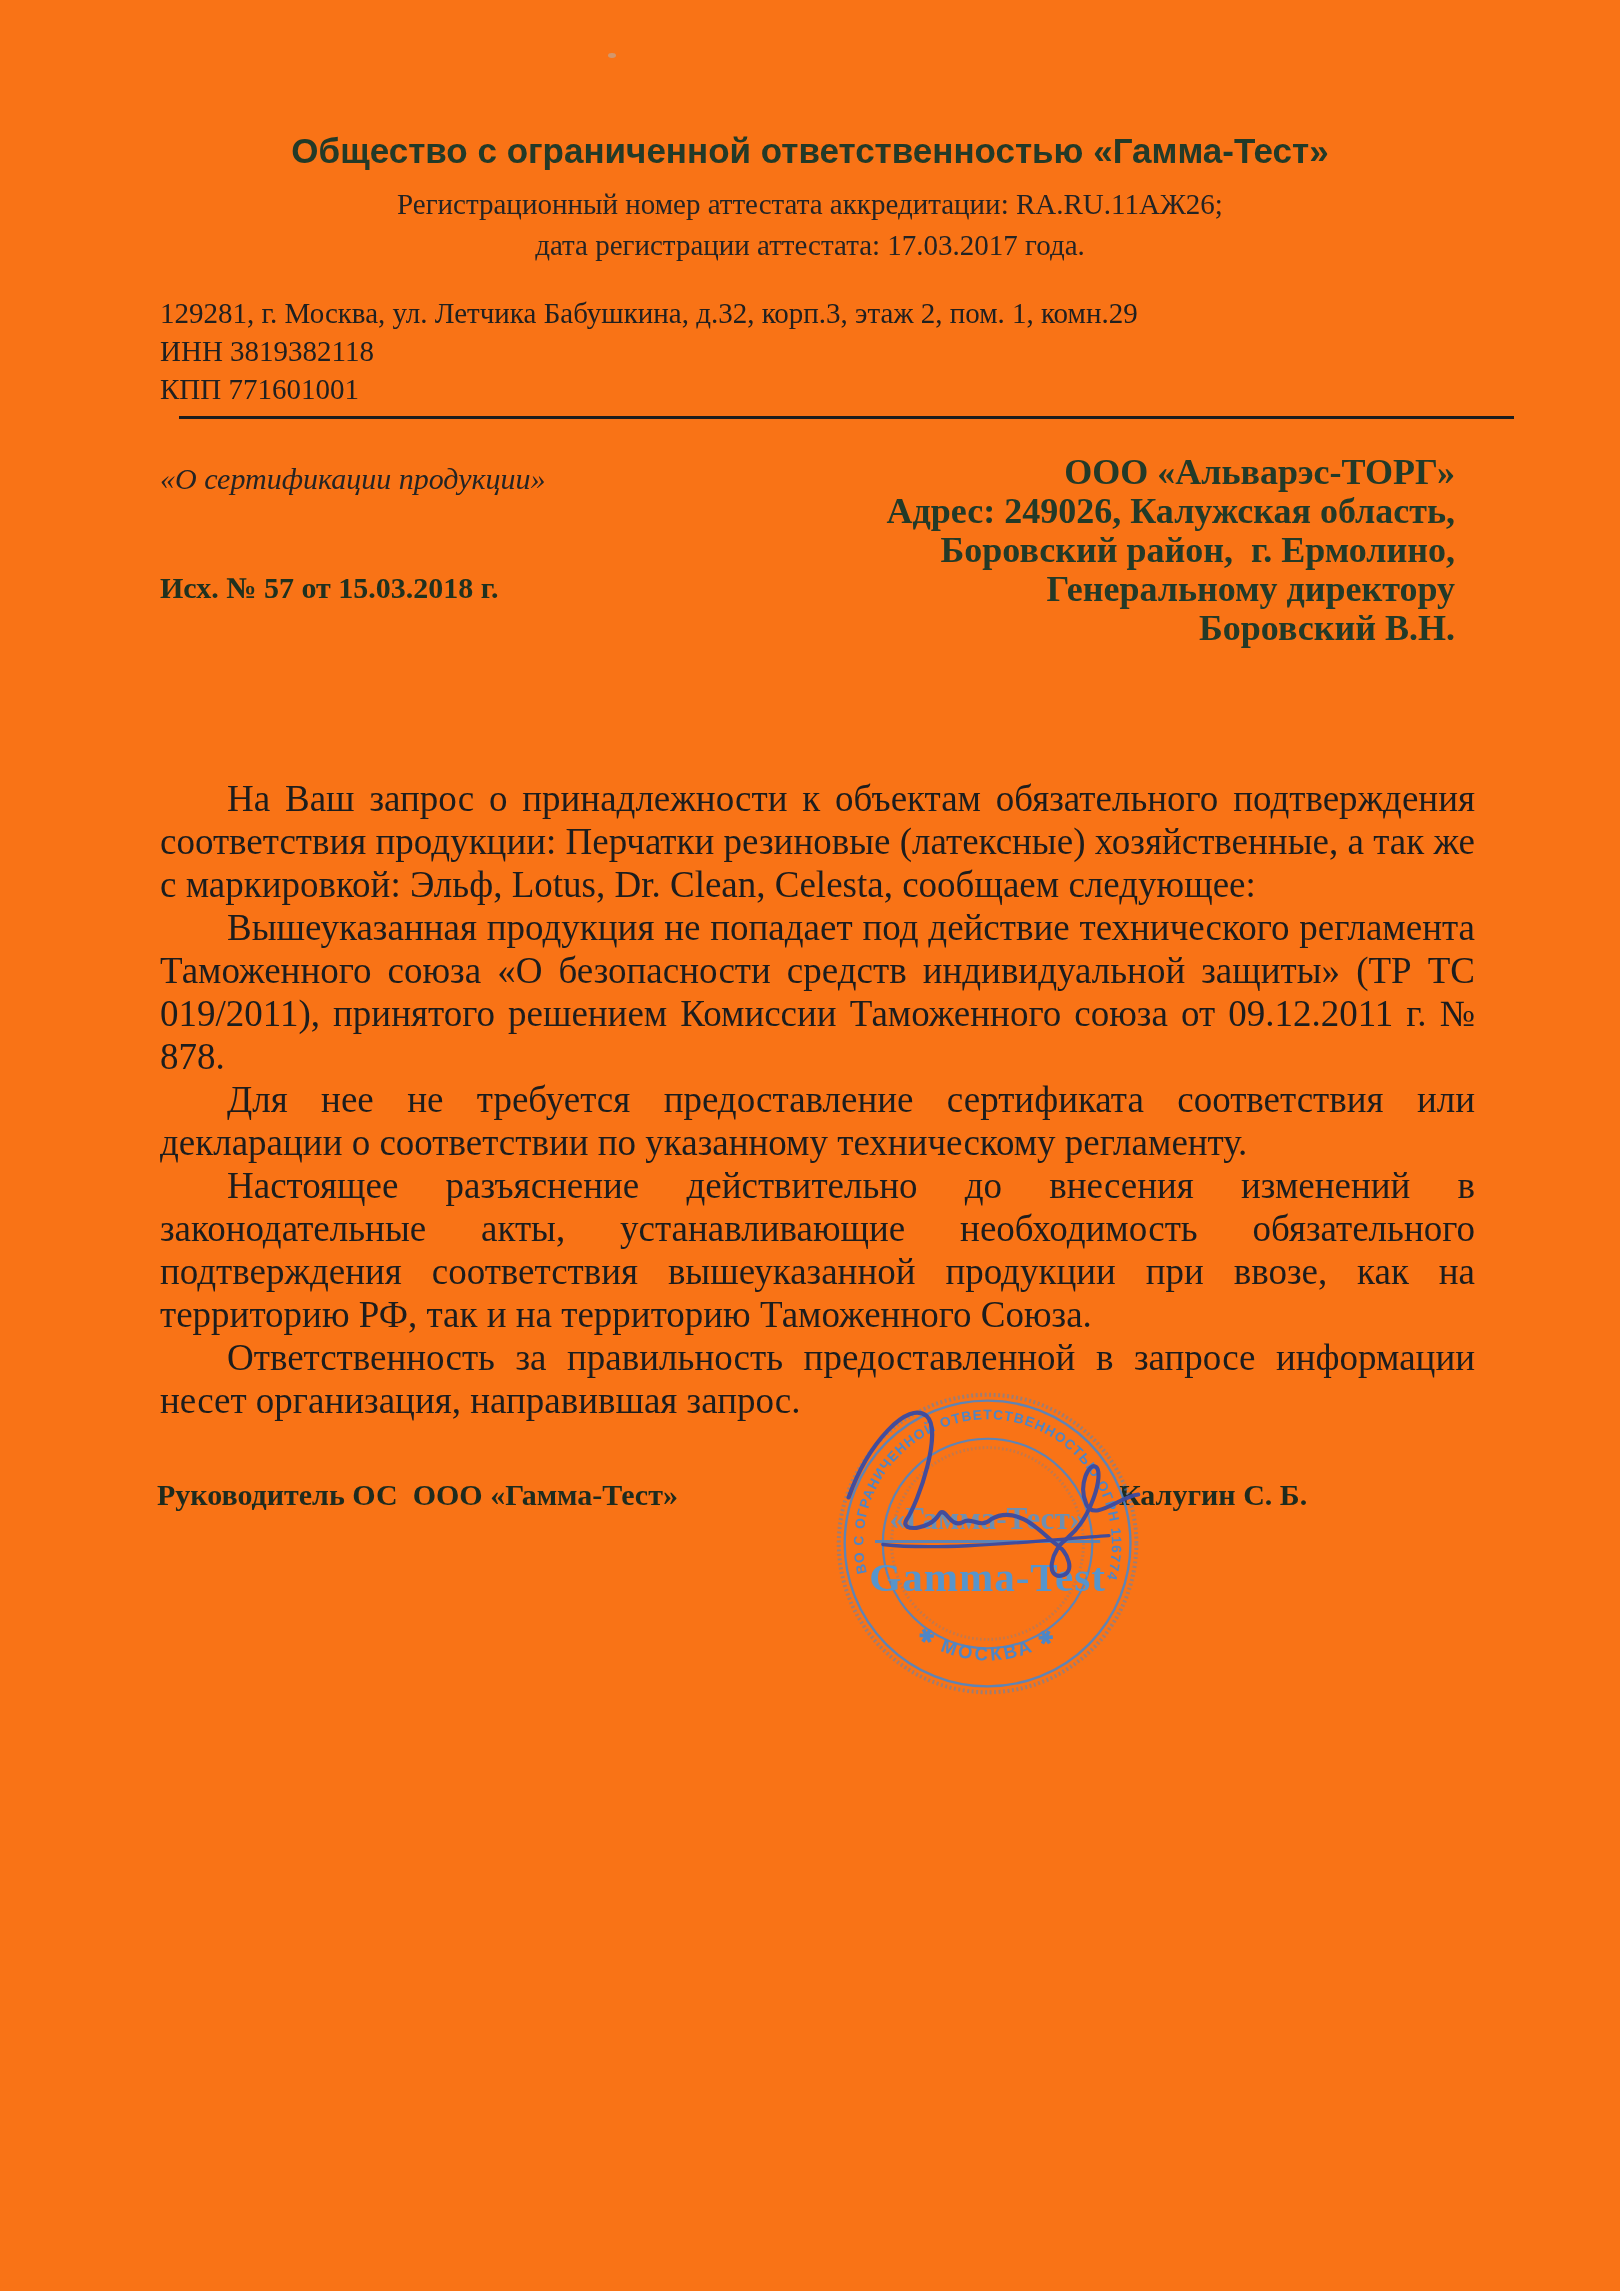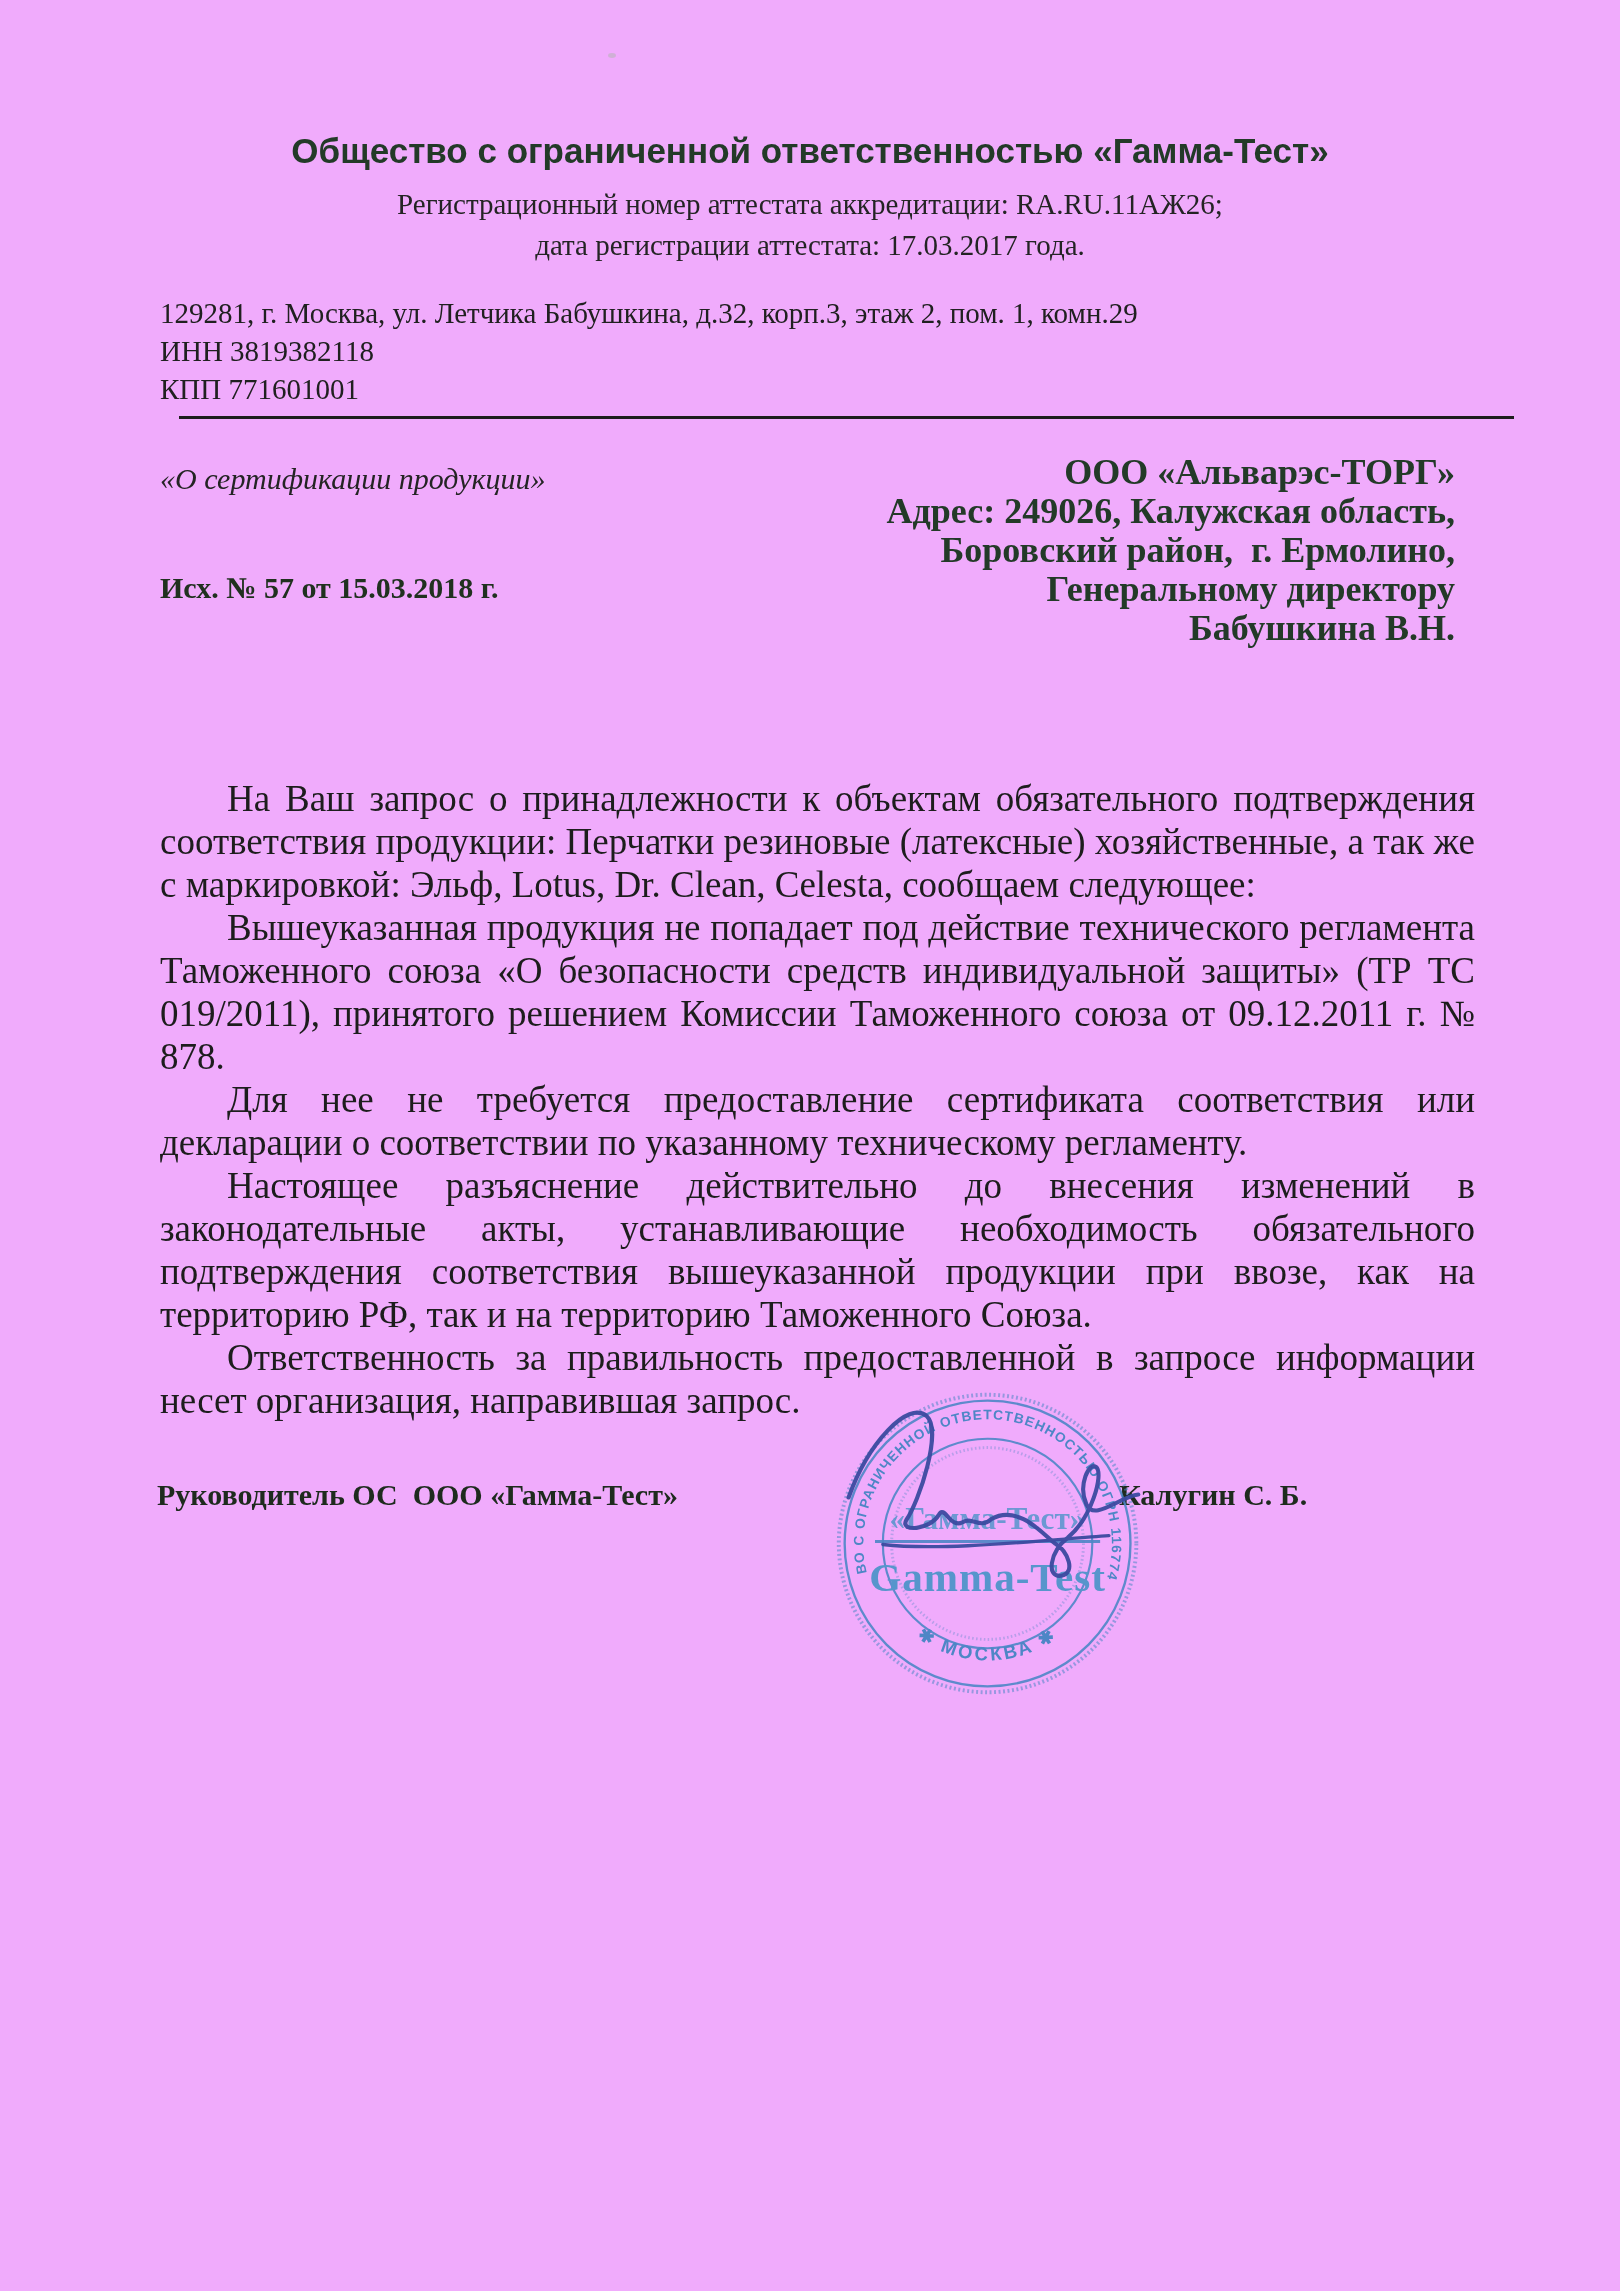--- a/index.html
+++ b/index.html
@@ -1,19 +1,19 @@
 <!DOCTYPE html>
 <html><head>
 <meta charset="utf-8">
 <style>
   html,body{margin:0;padding:0;background:#ffffff;}
   .page{
     position:relative;
     width:1620px;height:2292px;
-    background:#f0abfc;
+    background:#f97316;
     font-family:"Liberation Serif", serif;
     color:#1f1f1f;
     overflow:hidden;
   }
   .center{position:absolute;left:0;width:100%;text-align:center;}
   .org-title{
     top:131px;
     font-family:"Liberation Sans", sans-serif;
     font-weight:bold;font-size:35px;color:#233a28;
   }
@@ -85,21 +85,21 @@
     <div>«О сертификации продукции»</div>
   </div>
 
   <div class="outgoing">Исх. № 57 от 15.03.2018 г.</div>
 
   <div class="recipient">
     <div>ООО «Альварэс-ТОРГ»</div>
     <div>Адрес: 249026, Калужская область,</div>
     <div>Боровский район,  г. Ермолино,</div>
     <div>Генеральному директору</div>
-    <div>Бабушкина В.Н.</div>
+    <div>Боровский В.Н.</div>
   </div>
 
   <div class="body-text">
     <p>На Ваш запрос о принадлежности к объектам обязательного подтверждения соответствия продукции: Перчатки резиновые (латексные) хозяйственные, а так же с маркировкой: Эльф, Lotus,  Dr. Clean, Celesta, сообщаем следующее:</p>
     <p>Вышеуказанная продукция не попадает под действие технического регламента Таможенного союза  «О безопасности средств индивидуальной защиты» (ТР ТС 019/2011), принятого решением Комиссии Таможенного союза от 09.12.2011 г. № 878.</p>
     <p>Для нее не требуется предоставление сертификата соответствия или декларации о соответствии по указанному техническому регламенту.</p>
     <p>Настоящее разъяснение действительно до внесения изменений в законодательные акты, устанавливающие необходимость обязательного подтверждения соответствия вышеуказанной продукции при ввозе, как на территорию РФ, так и на территорию Таможенного Союза.</p>
     <p>Ответственность за правильность предоставленной в запросе информации несет организация, направившая запрос.</p>
   </div>
 

